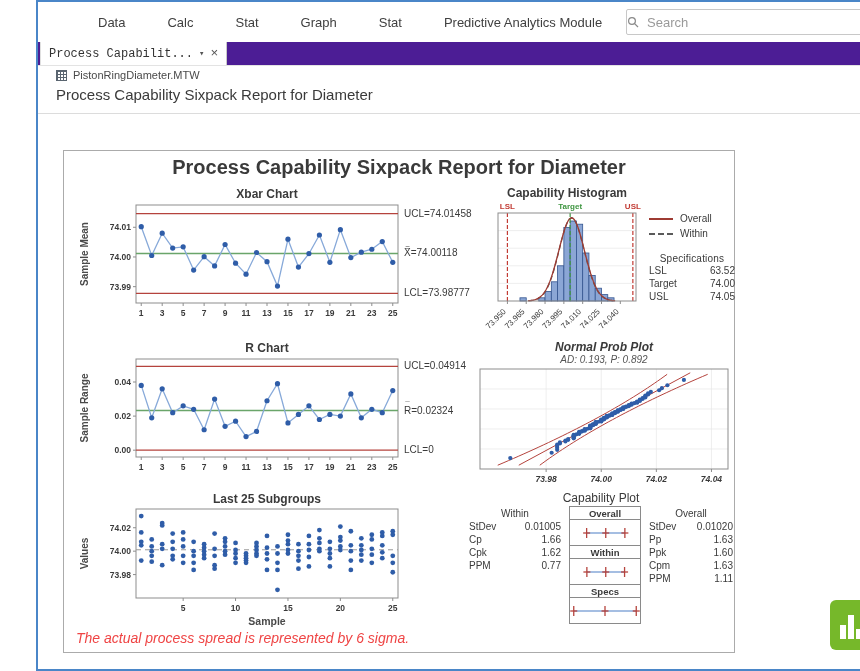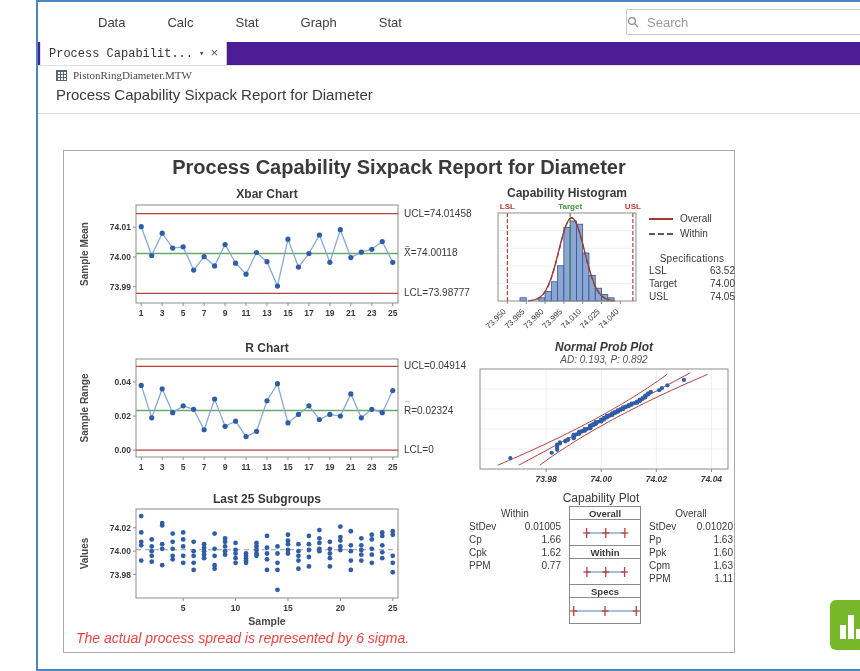--- a/index.html
+++ b/index.html
@@ -9,21 +9,21 @@
   .menu-item{font-size:13px;color:#404040;cursor:default;white-space:nowrap;}
   .searchbox{position:absolute;left:588px;top:7px;width:260px;height:26px;box-sizing:border-box;border:1px solid #c8c8c8;border-radius:2px;display:flex;align-items:center;padding:0 0;background:#fff;}
   .searchbox input{border:none;outline:none;flex:1;font-family:"Liberation Sans",sans-serif;font-size:13px;color:#444;margin-left:6px;background:transparent;}
   .searchbox input::placeholder{color:#9a9a9a;}
   
   .tabbar{position:absolute;top:40px;left:0;right:0;height:23px;background:#4c1d95;border-bottom:1px solid #e3e3e3;font-family:Liberation Mono, monospace;}
   .tab{position:absolute;left:2px;top:0;height:23px;background:#fff;border-right:1px solid #c9c9c9;border-left:1px solid #e0e0e0;display:flex;align-items:center;padding:0 8px;gap:6px;font-size:12px;color:#333;}
   .tab-caret{font-size:9px;color:#555;}
   .tab-close{font-size:13px;color:#555;line-height:1;}
   
-  .ws-row{position:absolute;top:67px;left:18px;display:flex;align-items:center;gap:6px;font-size:11px;color:#4a4a4a;font-family:Liberation Serif, serif;}
+  .ws-row{position:absolute;top:67px;left:18px;display:flex;align-items:center;gap:6px;font-size:11px;color:#4a4a4a;}
   .ws-icon{width:11px;height:11px;box-sizing:border-box;border:1px solid #5a6570;background-image:linear-gradient(#5a6570 1px,transparent 1px),linear-gradient(90deg,#5a6570 1px,transparent 1px);background-size:3px 3px;}
   .doc-title{position:absolute;top:84px;left:18px;font-size:15px;color:#3a3a3a;}
   .divider{position:absolute;top:111px;left:0;right:0;height:1px;background:#dcdcdc;}
   
   .report{position:absolute;left:25px;top:148px;width:672px;height:503px;box-sizing:border-box;border:1px solid #ababab;background:#fff;}
   .report-title{position:absolute;top:5px;left:0;width:100%;text-align:center;font-size:20px;font-weight:bold;color:#3a3a3a;}
   .panel{position:absolute;}
   #xbar-panel{left:12px;top:34px;width:410px;height:152px;}
   #hist-panel{left:420px;top:34px;width:160px;height:155px;}
   #rchart-panel{left:12px;top:188px;width:410px;height:152px;}
@@ -59,20 +59,21 @@
 <body>
 
 <div class="win">
 
   <div class="menubar">
     <span class="menu-item">Data</span>
     <span class="menu-item">Calc</span>
     <span class="menu-item">Stat</span>
     <span class="menu-item">Graph</span>
     <span class="menu-item">Stat</span>
+    <span class="menu-item">Predictive Analytics Module</span>
     <div class="searchbox">
       <svg width="12" height="12" viewBox="0 0 12 12">
         <circle cx="5" cy="5" r="3.4" fill="none" stroke="#8a8a8a" stroke-width="1.2"></circle>
         <line x1="7.6" y1="7.6" x2="11" y2="11" stroke="#8a8a8a" stroke-width="1.2"></line>
       </svg>
       <input type="text" placeholder="Search" style="">
     </div>
   </div>
 
   <div class="tabbar">

